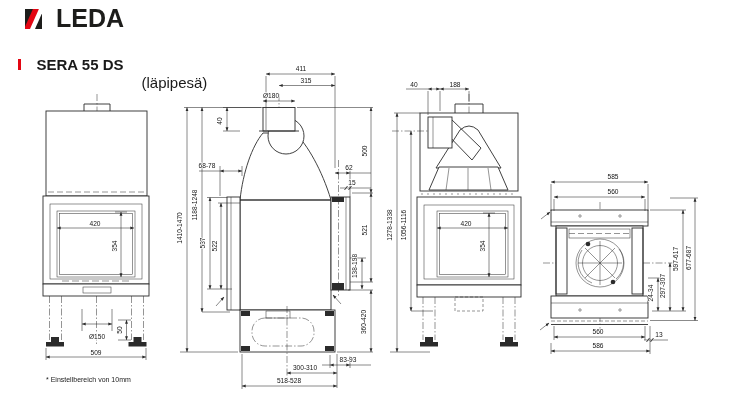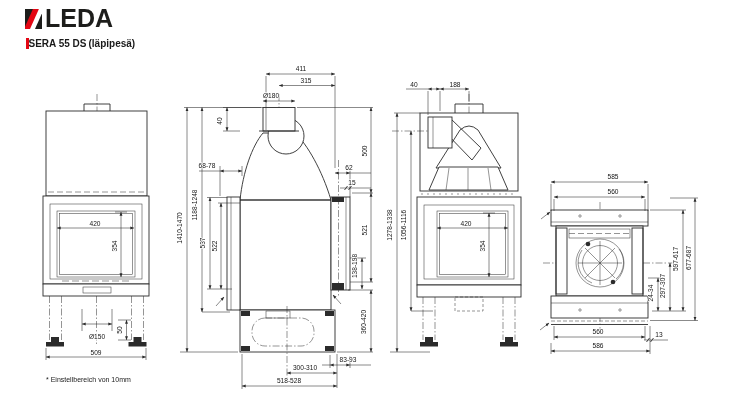--- a/index.html
+++ b/index.html
@@ -1,28 +1,28 @@
 <!DOCTYPE html>
 <html><head>
 <meta charset="utf-8">
 <style>
   html,body{margin:0;padding:0;}
   body{width:738px;height:417px;background:#fff;position:relative;overflow:hidden;
        font-family:"Liberation Sans",sans-serif;color:#1a1a1a;}
   .hdr{position:absolute;left:0;top:0;width:738px;height:60px;}
-  .logo{position:absolute;left:25px;top:6px;display:flex;align-items:center;gap:3px;}
+  .logo{position:absolute;left:25px;top:6px;display:flex;align-items:center;gap:14px;}
   .logomark{position:relative;width:17px;height:20px;background:#1d1d1b;overflow:hidden;}
   .logomark .s1{position:absolute;top:-3px;left:8px;width:6px;height:28px;background:#fff;transform:skewX(-24deg);}
   .logomark .s2{position:absolute;top:-3px;left:3px;width:6px;height:28px;background:#e30613;transform:skewX(-24deg);}
   .logotext{font-size:25px;font-weight:bold;letter-spacing:0px;color:#1d1d1b;line-height:1;}
   .disclaimer{position:absolute;top:4px;right:4px;left:250px;text-align:right;font-size:10px;color:#1a1a1a;}
-  .model{position:absolute;left:26px;top:38px;font-size:10px;display:flex;align-items:center;gap:0;}
+  .model{position:absolute;left:18px;top:38px;font-size:15px;display:flex;align-items:center;gap:16px;}
   .model .bar{display:inline-block;width:2.5px;height:11px;background:#e30613;}
   .model b{font-weight:bold;}
-  .model .suffix{font-weight:bold;margin-left:2px;}
+  .model .suffix{font-weight:normal;margin-left:2px;margin-top:36px;}
   .footnote{position:absolute;left:46px;top:376px;font-size:7px;color:#1a1a1a;}
   svg{position:absolute;left:0;top:0;}
   svg text{font-family:"Liberation Sans",sans-serif;font-size:6.6px;fill:#141414;
            text-anchor:middle;stroke:#fff;stroke-width:1.4px;paint-order:stroke;}
   .o{fill:none;stroke:#2b2b2b;stroke-width:.9;}
   .w{fill:#fff;stroke:#2b2b2b;stroke-width:.9;}
   .t{fill:none;stroke:#2b2b2b;stroke-width:.5;}
   .d{fill:none;stroke:#2b2b2b;stroke-width:.55;}
   .c{fill:none;stroke:#2b2b2b;stroke-width:.5;stroke-dasharray:7 2 1.5 2;}
   .k{fill:#2b2b2b;stroke:none;}

